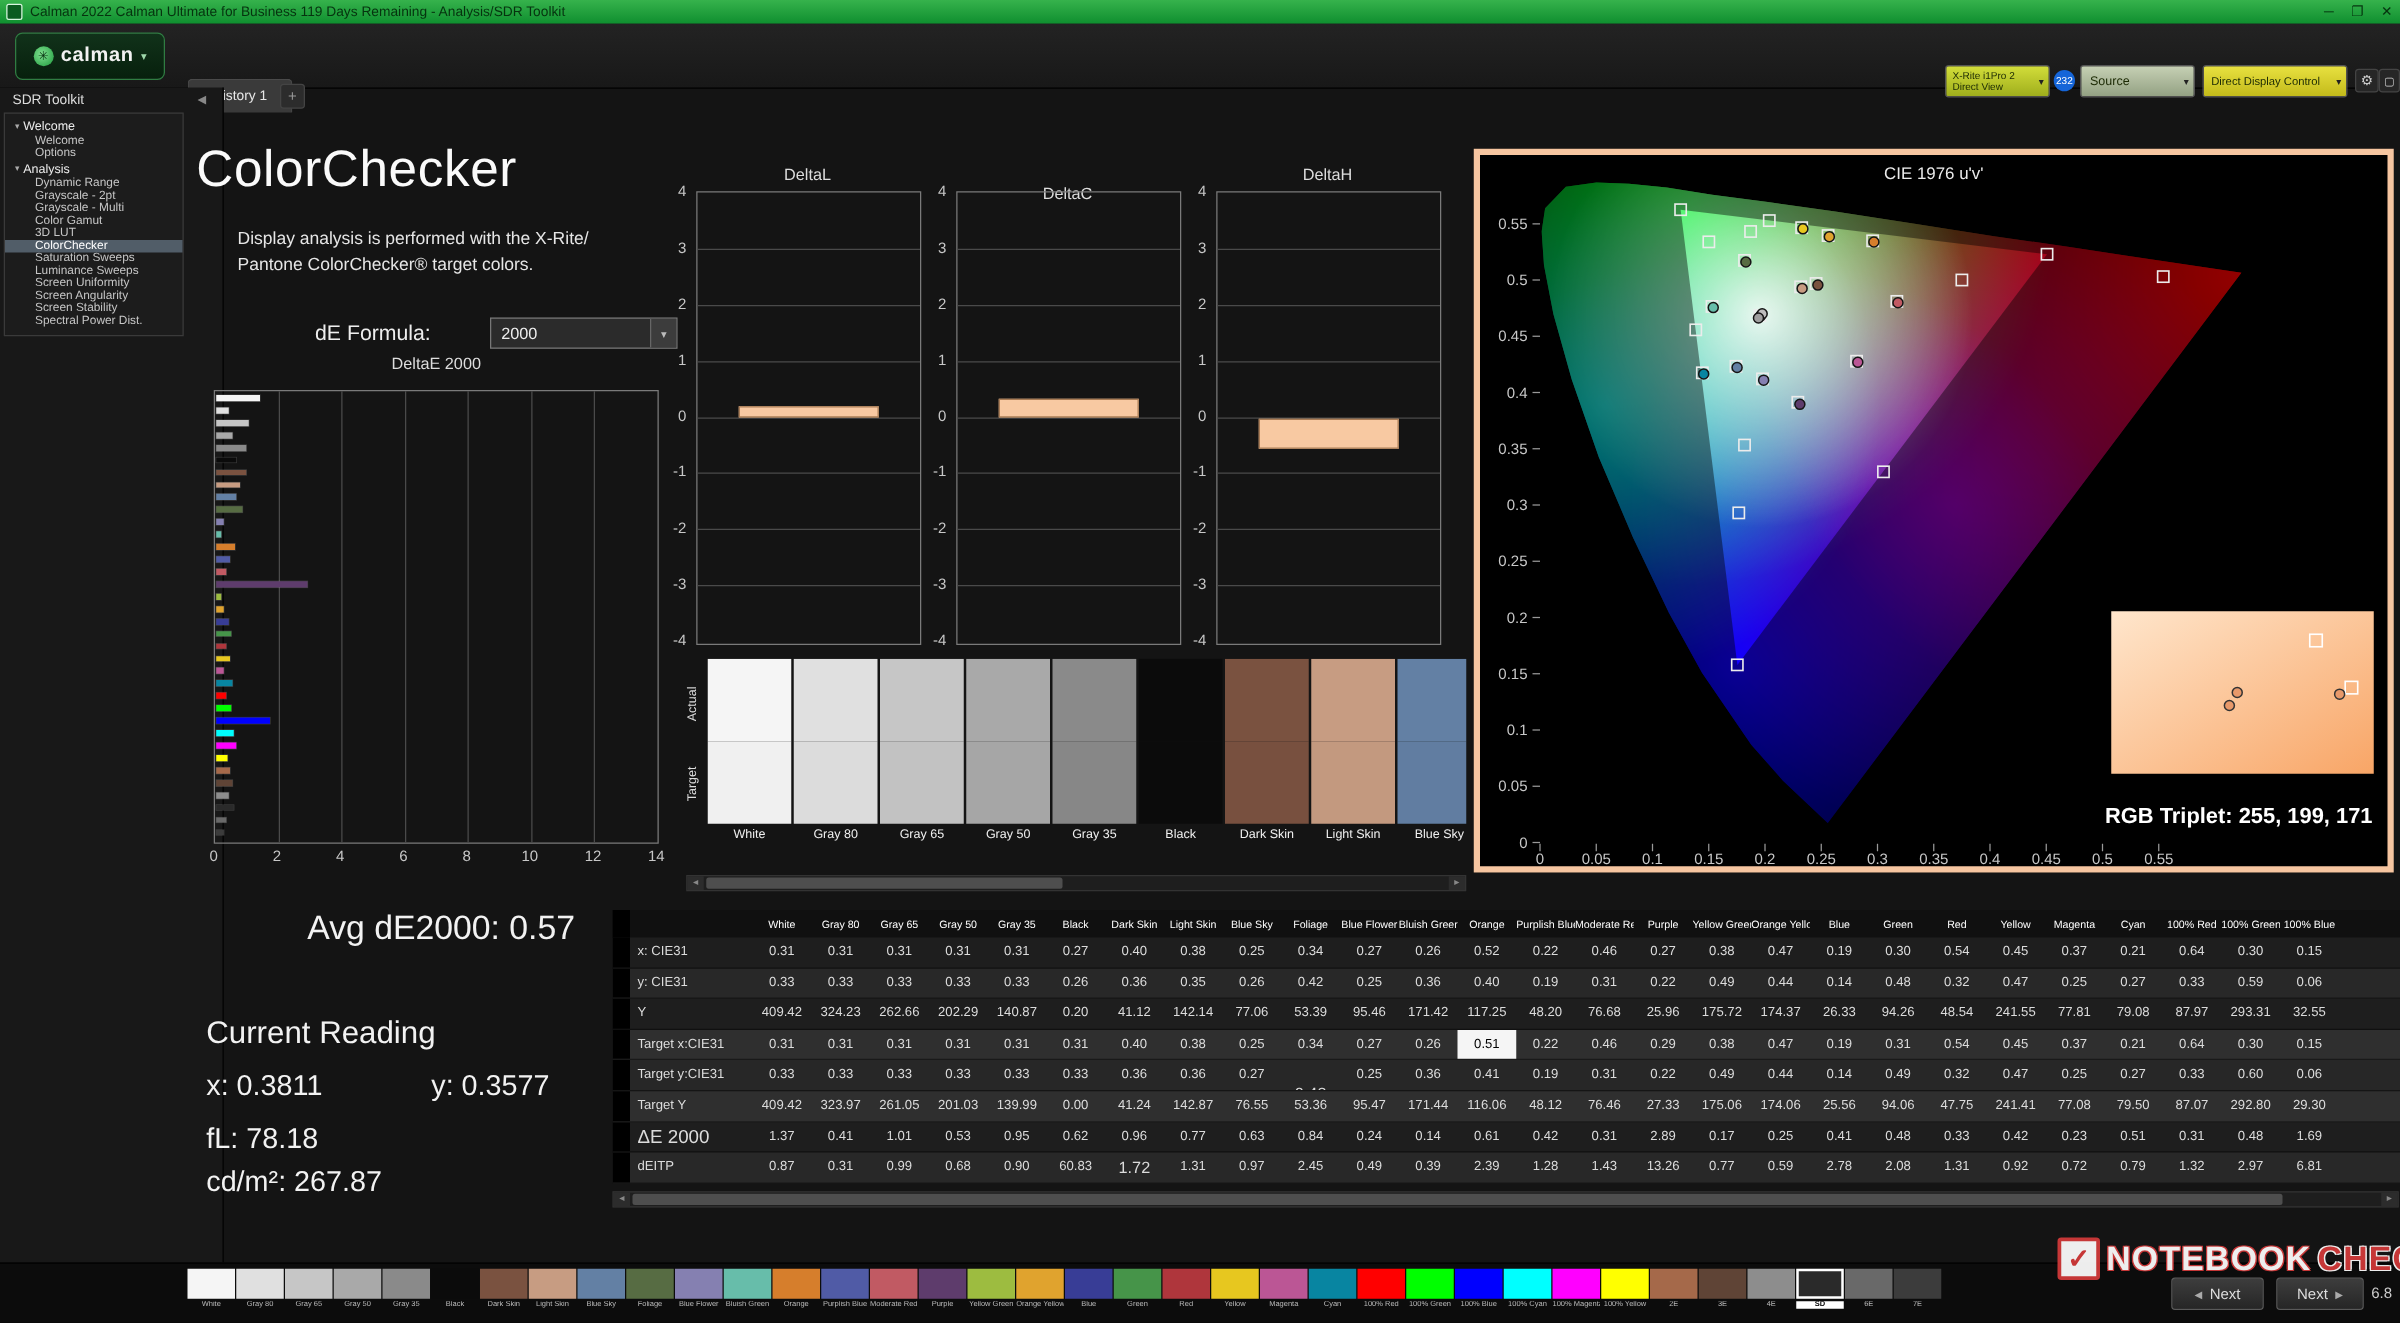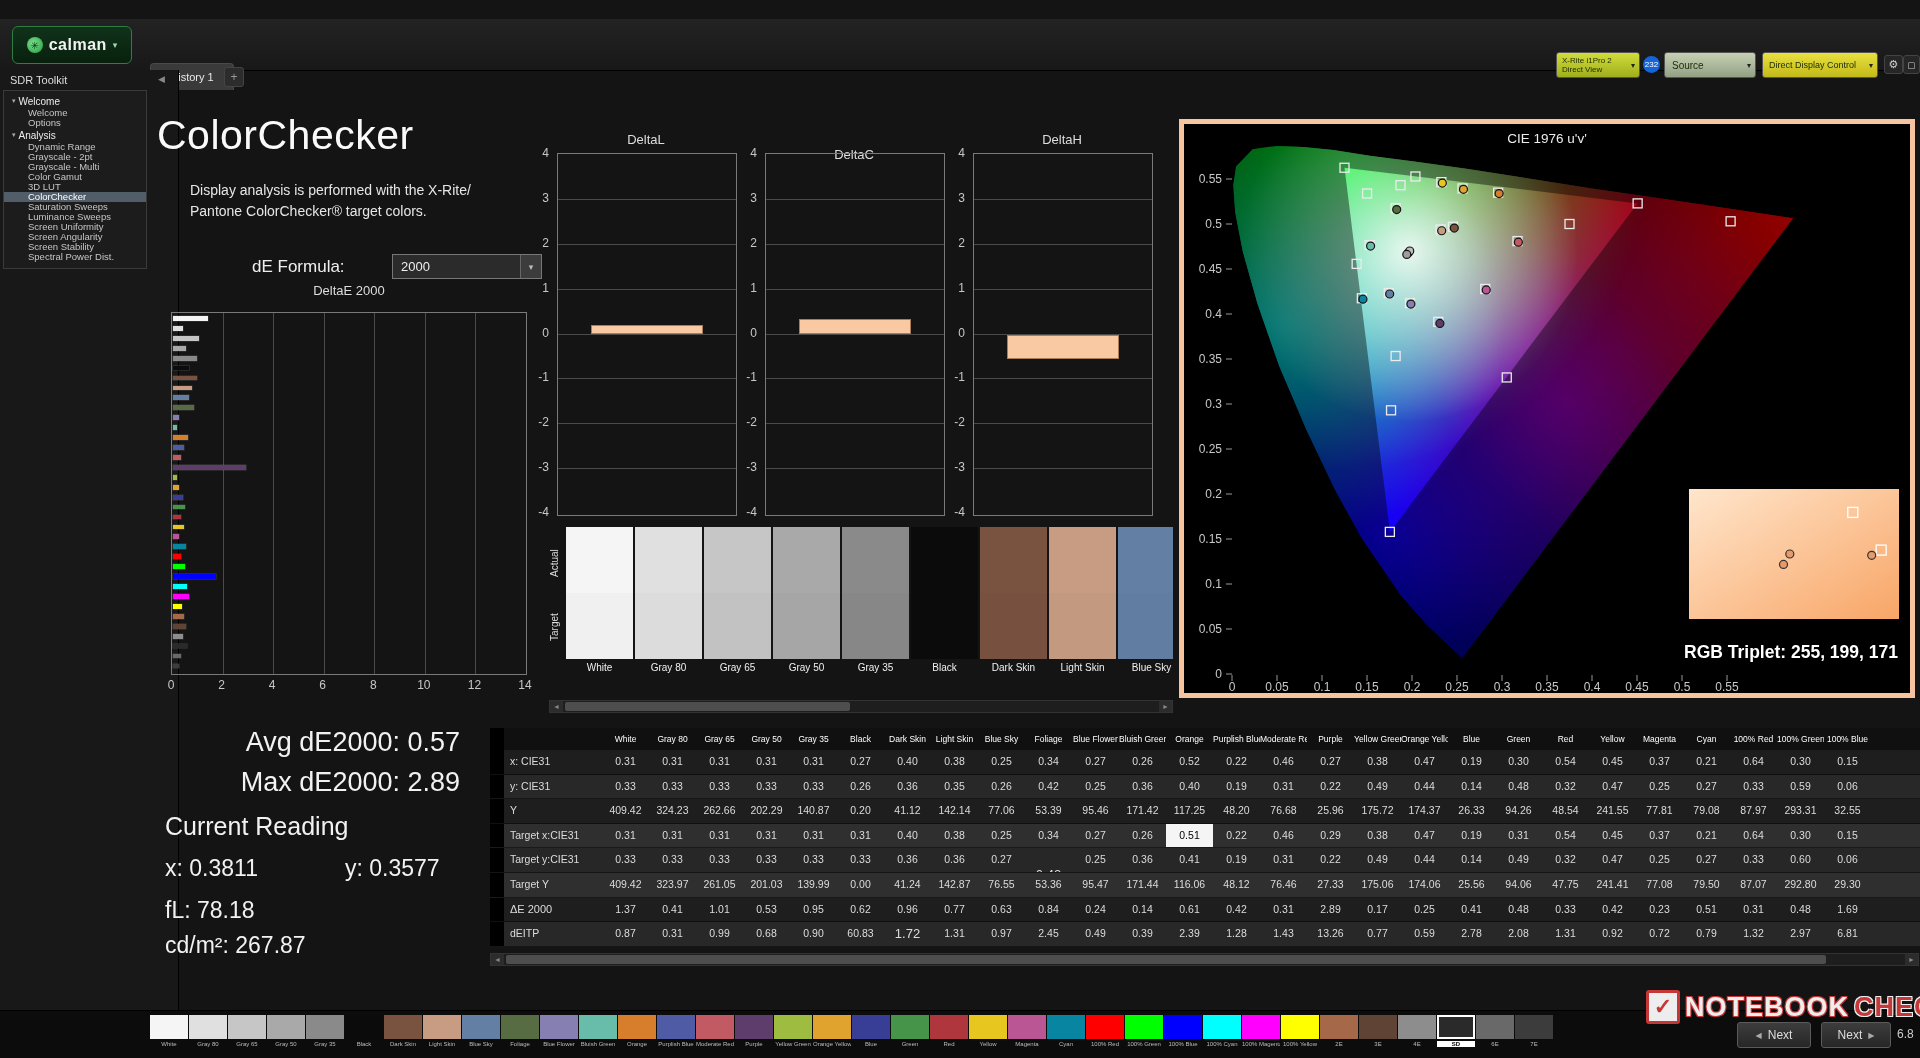--- a/index.html
+++ b/index.html
@@ -84,20 +84,29 @@
   #watermark .wicon{width:28px;height:28px;background:#fff;border:3px solid #d43a3a;border-radius:3px;color:#d43a3a;font-size:22px;font-weight:bold;display:flex;align-items:center;justify-content:center;}
   #watermark .w1{font-size:27px;font-weight:bold;color:#fff;letter-spacing:1px;text-shadow:-1px -1px 0 #d43a3a,1px -1px 0 #d43a3a,-1px 1px 0 #d43a3a,1px 1px 0 #d43a3a;}
   #watermark .w2{font-size:27px;font-weight:bold;color:#d43a3a;letter-spacing:1px;text-shadow:-1px -1px 0 #fff,1px -1px 0 #fff,-1px 1px 0 #fff,1px 1px 0 #fff;}
   text{font-family:"Liberation Sans",sans-serif;}
 </style>
 </head>
 <body>
 
 <div id="root">
 
+  <div id="titlebar">
+    <span class="appicon"></span>
+    <span>Calman 2022 Calman Ultimate for Business 119 Days Remaining  - Analysis/SDR Toolkit</span>
+    <div id="winbtns">
+      <span>─</span>
+      <span>❐</span>
+      <span>✕</span>
+    </div>
+  </div>
 
   <div id="toolbar">
     <div id="logo-pill">
       <span class="logo-ico">✳</span>
       <span class="logo-text">calman</span>
       <span class="caret">▾</span>
     </div>
     <div id="tab-history">History 1</div>
     <div id="tab-add">+</div>
     <div id="meter-pill" class="topdrop">
@@ -442,21 +451,20 @@
             <circle cx="687.7" cy="431.3" r="4" fill="#e8996a" stroke="#333" stroke-width="1.2"></circle>
           </g>
       </g>
       <text x="363" y="19" text-anchor="middle" font-size="13.5" fill="#ececec">CIE 1976 u'v'</text>
       <text x="714" y="534" text-anchor="end" font-size="17.5" font-weight="600" fill="#ffffff">RGB Triplet: 255, 199, 171</text>
     </svg>
   </div>
 
   <div id="avgmax">
     <div>Avg dE2000: 0.57</div>
-    <div>Max dE2000: 2.89</div>
   </div>
   <div id="cur-title">Current Reading</div>
   <div class="cur-val" style="left:165px;top:855px;">x: 0.3811</div>
   <div class="cur-val" style="left:345px;top:855px;">y: 0.3577</div>
   <div class="cur-val" style="left:165px;top:897px;">fL: 78.18</div>
   <div class="cur-val" style="left:165px;top:932px;">cd/m²: 267.87</div>
 
   <div id="datatable">
       <div class="trow" style="height: 22px; background: rgb(16, 16, 16);">
         <div class="tcell" style="width: 14px; background: rgb(0, 0, 0);"></div>
@@ -670,21 +678,21 @@
         <div class="tcell" style="width: 47px; font-size: 10.5px; line-height: 23px;">47.75</div>
         <div class="tcell" style="width: 47px; font-size: 10.5px; line-height: 23px;">241.41</div>
         <div class="tcell" style="width: 47px; font-size: 10.5px; line-height: 23px;">77.08</div>
         <div class="tcell" style="width: 47px; font-size: 10.5px; line-height: 23px;">79.50</div>
         <div class="tcell" style="width: 47px; font-size: 10.5px; line-height: 23px;">87.07</div>
         <div class="tcell" style="width: 47px; font-size: 10.5px; line-height: 23px;">292.80</div>
         <div class="tcell" style="width: 47px; font-size: 10.5px; line-height: 23px;">29.30</div>
       </div>
       <div class="trow" style="height: 24.6px; background: rgb(30, 30, 30); border-bottom: 1px solid rgba(0, 0, 0, 0.45); box-sizing: border-box;">
         <div class="tcell" style="width: 14px; background: rgb(0, 0, 0);"></div>
-        <div class="tcell" style="width: 98px; text-align: left; padding-left: 6px; box-sizing: border-box; font-size: 11px; line-height: 23px;">ΔE 2000</div>
+        <div class="tcell" style="width: 98px; text-align: left; padding-left: 6px; box-sizing: border-box; font-size: 15px; line-height: 23px;">ΔE 2000</div>
         <div class="tcell" style="width: 47px; font-size: 10.5px; line-height: 23px;">1.37</div>
         <div class="tcell" style="width: 47px; font-size: 10.5px; line-height: 23px;">0.41</div>
         <div class="tcell" style="width: 47px; font-size: 10.5px; line-height: 23px;">1.01</div>
         <div class="tcell" style="width: 47px; font-size: 10.5px; line-height: 23px;">0.53</div>
         <div class="tcell" style="width: 47px; font-size: 10.5px; line-height: 23px;">0.95</div>
         <div class="tcell" style="width: 47px; font-size: 10.5px; line-height: 23px;">0.62</div>
         <div class="tcell" style="width: 47px; font-size: 10.5px; line-height: 23px;">0.96</div>
         <div class="tcell" style="width: 47px; font-size: 10.5px; line-height: 23px;">0.77</div>
         <div class="tcell" style="width: 47px; font-size: 10.5px; line-height: 23px;">0.63</div>
         <div class="tcell" style="width: 47px; font-size: 10.5px; line-height: 23px;">0.84</div>

